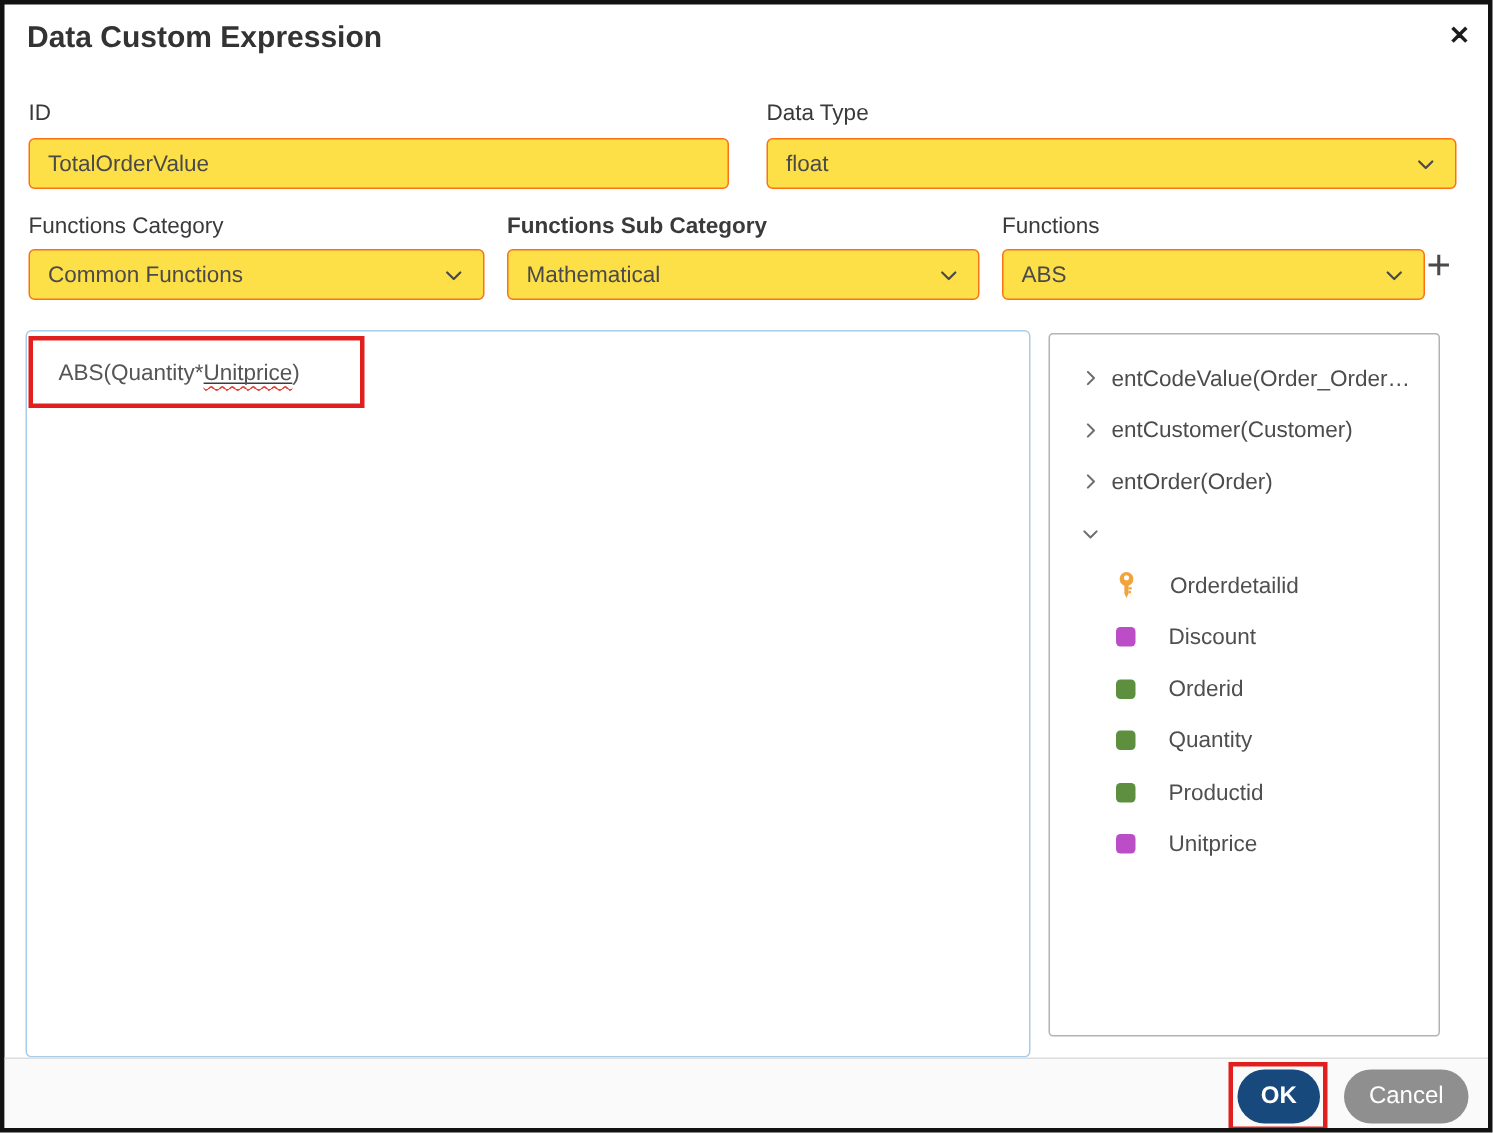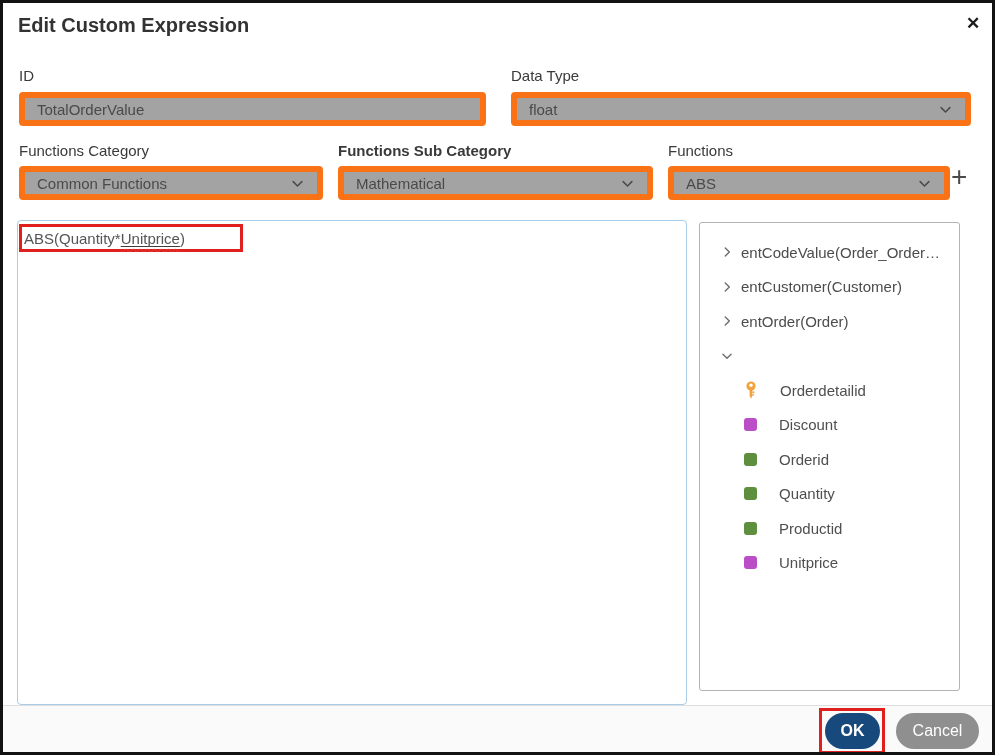--- a/index.html
+++ b/index.html
@@ -15,36 +15,36 @@
 
   
   .title { left:15px; top:11px; font-size:20px; font-weight:700; color:#333333; }
   .close-x { left:958px; top:10px; font-size:17px; font-weight:700; color:#1c1c1c; cursor:pointer; width:24px; text-align:center; }
 
   
   .lbl { font-size:15px; color:#3a3a3a; }
 
   
   .field {
-    height:34px; border:6px solid #f97316; border-radius:4px; background:#a3a3a3;
+    height:34px; border:1px solid #f97316; border-radius:4px; background:#fde047;
     display:flex; align-items:center; padding:0 12px; font-size:15px; color:#4a4a4a;
   }
   .select { justify-content:space-between; cursor:pointer; }
   .select .chev svg { display:block; }
 
   .plus-icon { left:948px; top:160px; font-size:28px; font-weight:400; color:#4a4a4a; cursor:pointer; line-height:1; }
 
   
   .expr-area {
     left:14px; top:217px; width:670px; height:485px;
     border:1px solid #a9cde9; border-radius:4px; background:#fff; cursor:text;
   }
   .expr-redbox {
-    position:absolute; left:1px; top:3px; width:224px; height:28px;
-    border:3px solid #e0201f; display:flex; align-items:center; padding-left:2px;
+    position:absolute; left:1px; top:3px; width:224px; height:48px;
+    border:3px solid #e0201f; display:flex; align-items:center; padding-left:17px;
     font-size:15px; color:#555555; white-space:nowrap;
   }
   .u-solid { text-decoration:underline; text-decoration-color:#3c3c3c; text-underline-offset:2px; }
   .u-wavy  { text-decoration:underline wavy #e03c31; text-decoration-thickness:1px; text-underline-offset:4px; text-decoration-skip-ink:none; }
 
   
   .tree-panel {
     left:696px; top:219px; width:261px; height:469px;
     border:1px solid #b3b3b3; border-radius:3px; background:#fff; padding-top:12px;
   }
@@ -67,21 +67,21 @@
     font-family:"Liberation Sans", sans-serif; font-size:16px; cursor:pointer;
     display:flex; align-items:center; justify-content:center;
   }
   .btn-ok     { left:822px; top:710px; width:55px; height:36px; background:#17497d; font-weight:700; }
   .btn-cancel { left:893px; top:710px; width:83px; height:36px; background:#8f8f8f; font-weight:400; }
   .ok-redbox  { left:816px; top:705px; width:66px; height:46px; border:3px solid #e0201f; pointer-events:none; }
 </style>
 </head>
 <body>
 
-<div class="abs title">Edit Custom Expression</div>
+<div class="abs title">Data Custom Expression</div>
 <div class="abs close-x">✕</div>
 
 <div class="abs lbl" style="left:16px; top:64px;">ID</div>
 <div class="abs field" style="left:16px; top:89px; width:467px;">
   <span>TotalOrderValue</span>
 </div>
 
 <div class="abs lbl" style="left:508px; top:64px;">Data Type</div>
 <div class="abs field select" style="left:508px; top:89px; width:460px;">
   <span>float</span>

